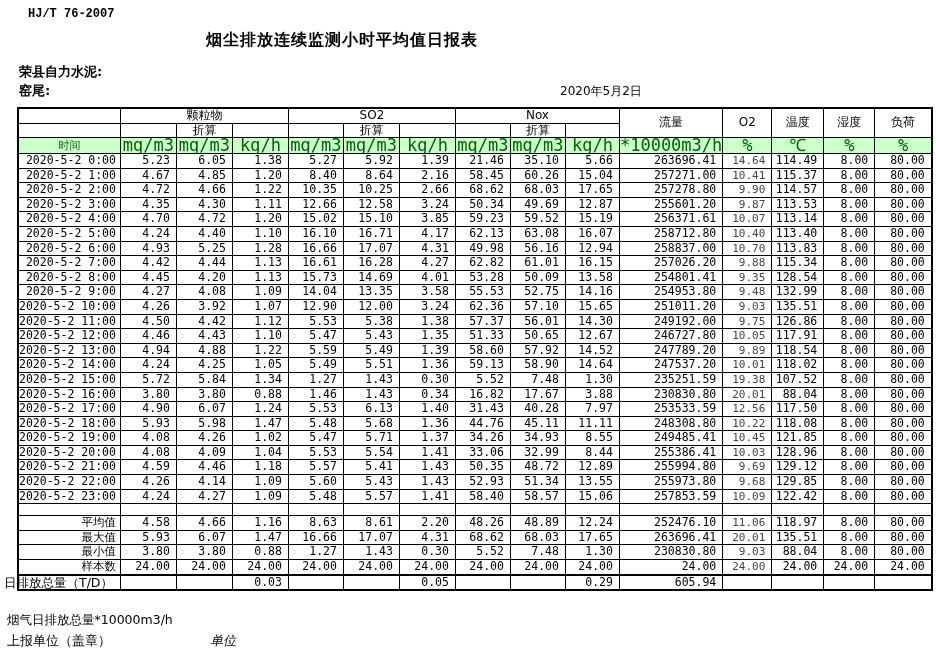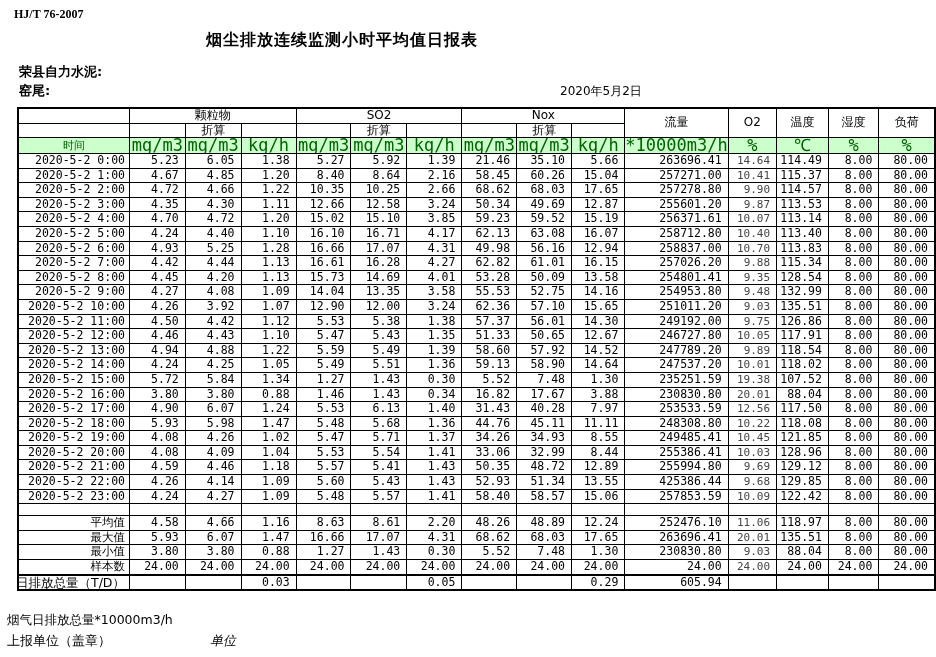--- a/index.html
+++ b/index.html
@@ -1,22 +1,22 @@
 <!DOCTYPE html>
 <html><head>
 <meta charset="utf-8">
 <style>
   html,body{margin:0;padding:0;}
   body{
     width:936px;height:657px;position:relative;background:#fff;color:#000;
     font-family:"DejaVu Sans","Liberation Sans",sans-serif;
     --header-bg:#ccffcc;--header-fg:#006400;
   }
-  .std{position:absolute;top:7px;left:14px;font-weight:bold;font-size:12px;
-       font-family:Liberation Serif, serif;}
+  .std{position:absolute;top:7px;left:28px;font-weight:bold;font-size:12px;
+       font-family:Liberation Mono, monospace;}
   .title{position:absolute;top:30px;left:206px;font-weight:bold;font-size:16px;letter-spacing:1px;}
   .company{position:absolute;top:63px;left:19px;font-weight:bold;font-size:13px;}
   .station{position:absolute;top:82px;left:19px;font-weight:bold;font-size:13px;}
   .date{position:absolute;top:83px;left:560px;font-size:12px;}
 
   table.report{
     position:absolute;top:107px;left:17px;
     border-collapse:collapse;table-layout:fixed;
     border:2px solid #000;font-size:11.5px;
   }
@@ -33,21 +33,21 @@
   tr.hrowC td{
     background:var(--header-bg);color:var(--header-fg);height:15px;line-height:15px;
     font-family:"DejaVu Sans Mono","Liberation Mono",monospace;font-size:17px;
   }
   tr.hrowC td.timehead{font-family:"DejaVu Sans","Liberation Sans",sans-serif;font-size:11px;}
   td.timecell{padding-right:4px;}
   td.o2col{color:#444;font-size:11px;}
   tr.blankrow td{height:11px;line-height:11px;}
   tr.sum-3 td{border-bottom:2px solid #000;}
   tr.sum-4 td.timecell{
-    text-align:left;text-indent:-15px;padding-left:12px;overflow:visible;
+    text-align:left;text-indent:-15px;padding-left:0;overflow:visible;
     font-family:"DejaVu Sans","Liberation Sans",sans-serif;font-size:12.5px;
   }
   .flow-note{position:absolute;top:612px;left:7px;font-size:12.5px;}
   .report-unit{position:absolute;top:632px;left:7px;font-size:13px;}
   .unit{position:absolute;top:632px;left:210px;font-size:13px;font-style:italic;}
 </style>
 </head>
 <body style="--header-bg: #ccffcc; --header-fg: #006400;">
 
 <div class="std">HJ/T  76-2007</div>
@@ -495,21 +495,21 @@
         <td class="timecell">2020-5-2 22:00</td>
         <td>4.26</td>
         <td>4.14</td>
         <td>1.09</td>
         <td>5.60</td>
         <td>5.43</td>
         <td>1.43</td>
         <td>52.93</td>
         <td>51.34</td>
         <td>13.55</td>
-        <td>425386.44</td>
+        <td>255973.80</td>
         <td class="o2col">9.68</td>
         <td>129.85</td>
         <td>8.00</td>
         <td>80.00</td>
       </tr>
       <tr class="datarow">
         <td class="timecell">2020-5-2 23:00</td>
         <td>4.24</td>
         <td>4.27</td>
         <td>1.09</td>

